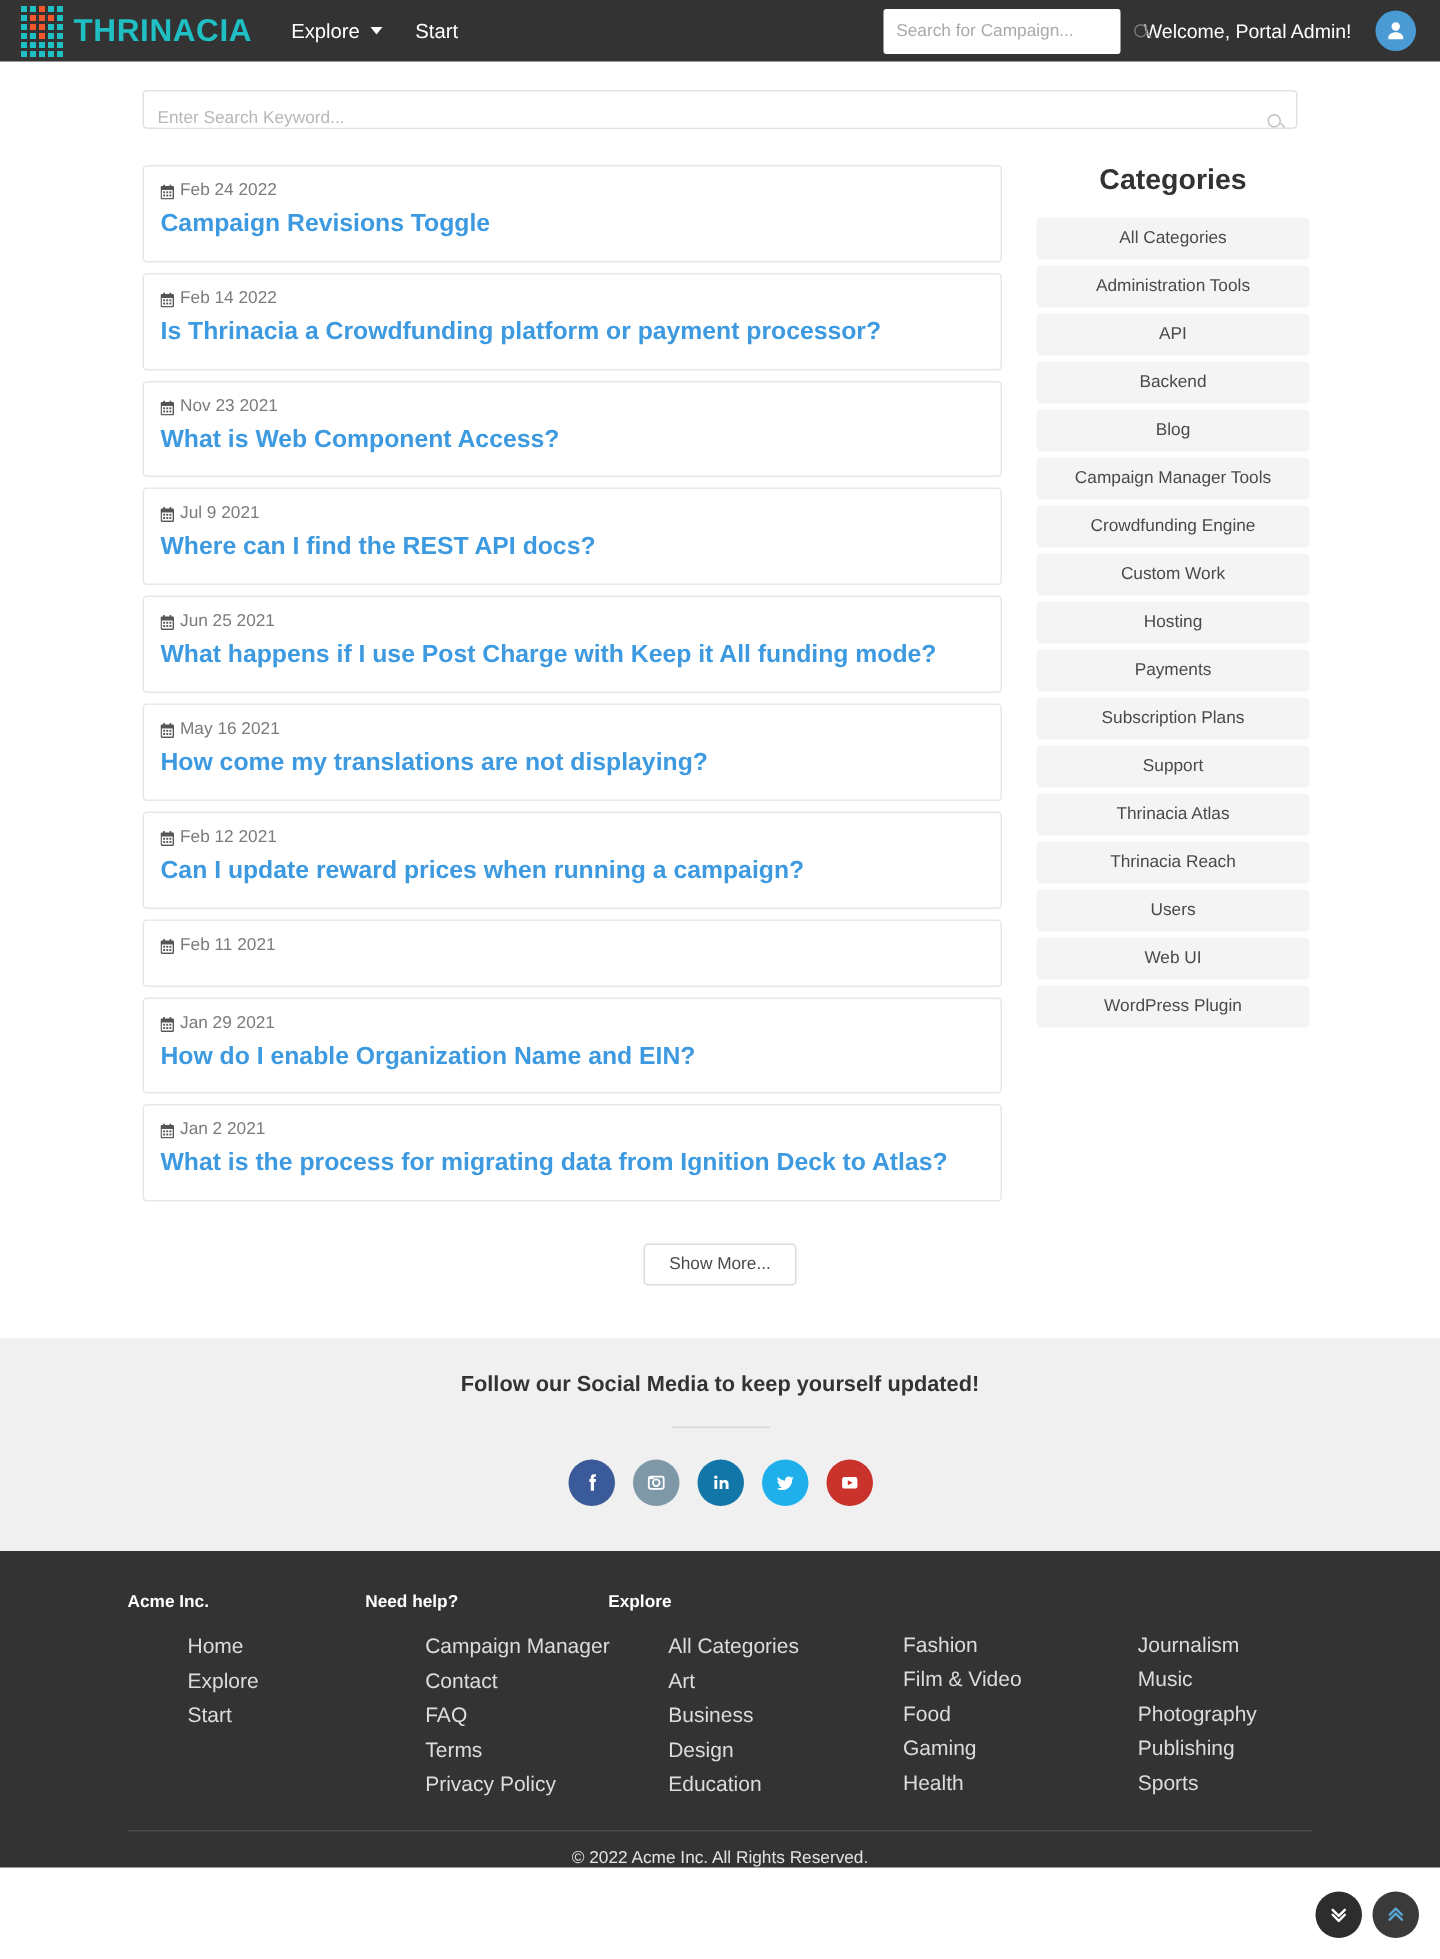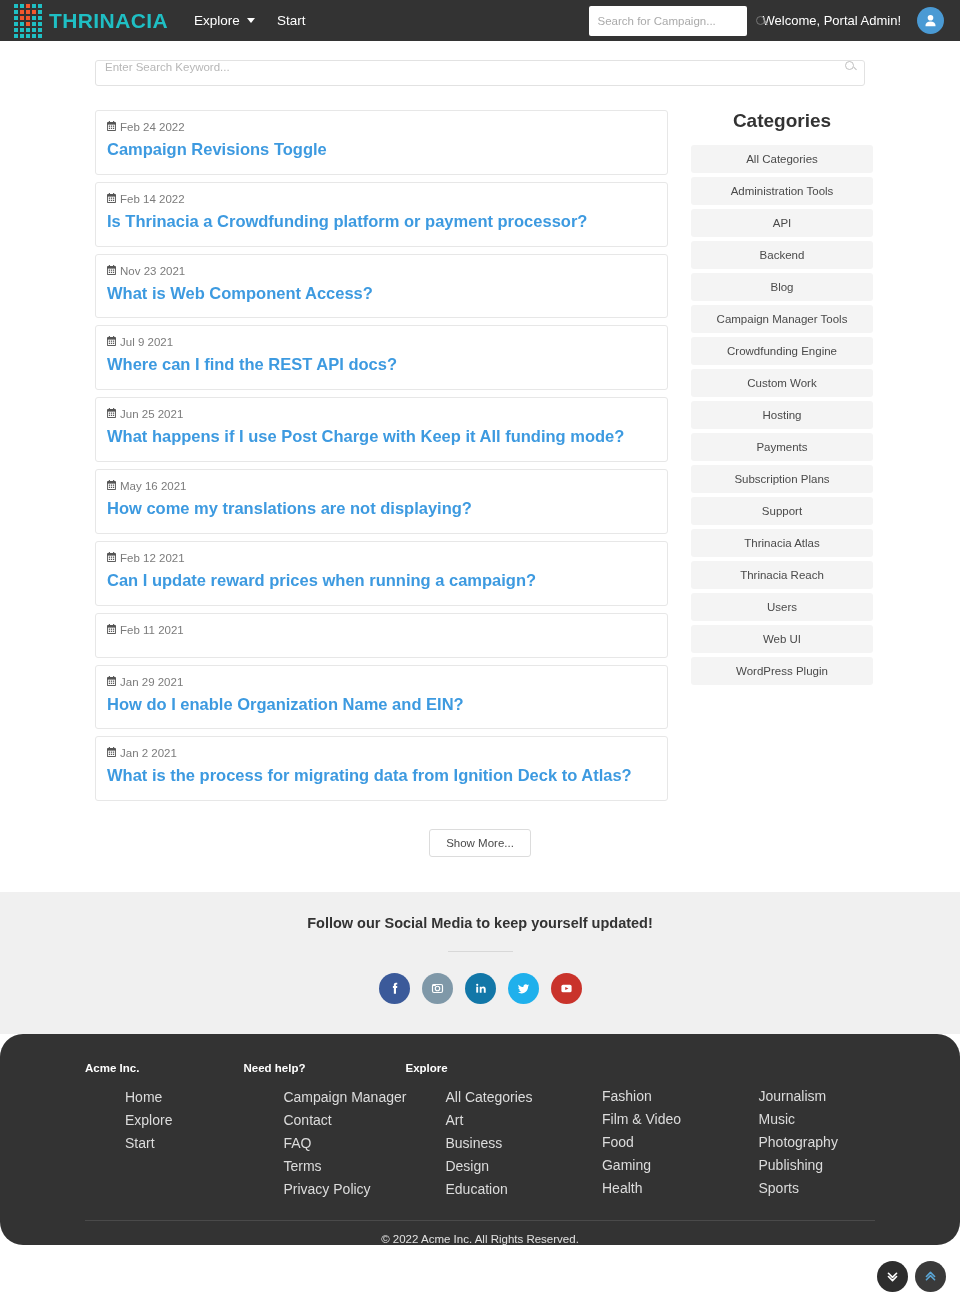--- a/index.html
+++ b/index.html
@@ -90,21 +90,21 @@
   }
   .avatar svg { display: block; }
 
   
   .search-wrap { padding: 19px 0 0 0; display: flex; justify-content: center; }
   .search-box {
     width: 770px; height: 26px;
     border: 1px solid #e2e2e2;
     border-radius: 3px;
     background: #fff;
-    display: flex; align-items: flex-start;
+    display: flex; align-items: flex-end;
     padding: 0 10px 0 9px;
   }
   .search-box input {
     flex: 1; border: 0; outline: 0;
     font-size: 11.5px; color: #555;
     font-family: "Liberation Sans", sans-serif;
   }
   .search-box input::placeholder { color: #b7b7b7; }
   .mag2 {
     width: 9px; height: 9px;
@@ -128,21 +128,21 @@
   .article-card {
     border: 1px solid #e7e7e7;
     border-radius: 3px;
     background: #fff;
     padding: 10px 11px 14px 11px;
     margin-bottom: 7px;
   }
   .article-date {
     font-size: 11.5px;
     color: #7b7b7b;
-    display: flex; align-items: flex-start; gap: 4px;
+    display: flex; align-items: flex-end; gap: 4px;
     margin-bottom: 7px;
   }
   .cal-icon { display: inline-block; width: 9px; height: 10px; position: relative; flex: 0 0 auto; }
   .cal-icon svg { display: block; }
   .article-title {
     font-size: 16.5px;
     font-weight: bold;
     color: #3d9ae0;
     text-decoration: none;
     line-height: 1.2;
@@ -202,21 +202,20 @@
     cursor: pointer;
     color: #fff;
   }
   .soc svg { display: block; }
 
   
   .footer {
     background: #333333;
     padding: 28px 85px 0 85px;
     color: #e6e6e6;
-    border-radius: 23px;
   }
   .footer-cols { display: flex; }
   .fcol { }
   .fcol-title {
     font-size: 11.5px; font-weight: bold; color: #ffffff;
     margin-bottom: 15px; white-space: nowrap;
   }
   .flink {
     display: block;
     font-size: 14px; color: #dcdcdc;

